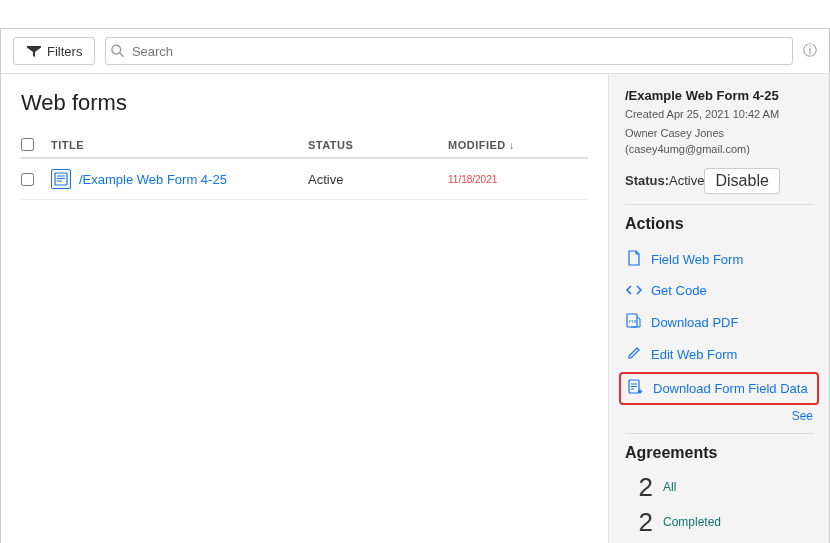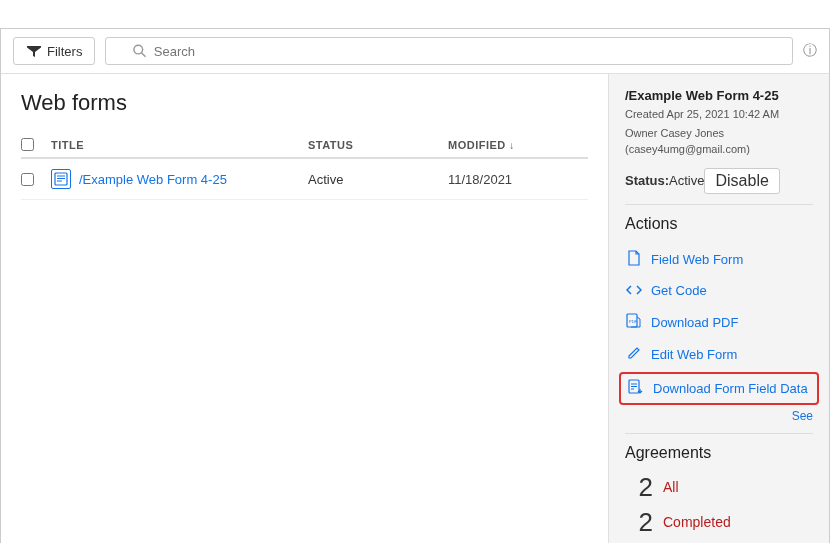--- a/index.html
+++ b/index.html
@@ -44,21 +44,21 @@
       color: #333;
       white-space: nowrap;
     }
 
     .search-container {
       display: flex;
       align-items: center;
       flex: 1;
       border: 1px solid #ccc;
       border-radius: 3px;
-      padding: 5px 26px;
+      padding: 5px 4px;
       gap: 6px;
       background: #fff;
     }
 
     .search-input {
       border: none;
       outline: none;
       width: 100%;
       font-size: 13px;
       color: #999;
@@ -127,22 +127,22 @@
       color: #1473e6;
       font-size: 13px;
     }
 
     .col-status {
       color: #333;
       font-size: 13px;
     }
 
     .col-modified {
-      color: #404040;
-      font-size: 13px;
+      color: #ef4444;
+      font-size: 10px;
     }
 
     .sort-icon {
       font-size: 10px;
       color: #555;
     }
 
     .form-icon {
       color: #1473e6;
       font-size: 16px;
@@ -209,21 +209,21 @@
     }
 
     .divider {
       border: none;
       border-top: 1px solid #ddd;
       margin: 10px 0;
     }
 
     .section-title {
       font-size: 16px;
-      font-weight: 400;
+      font-weight: 700;
       color: #222;
       margin-bottom: 10px;
     }
 
     .action-item {
       display: flex;
       align-items: center;
       gap: 8px;
       padding: 7px 0;
       cursor: pointer;
@@ -273,22 +273,22 @@
 
     .agreement-count {
       font-size: 26px;
       font-weight: 300;
       color: #333;
       min-width: 28px;
       text-align: right;
     }
 
     .agreement-label {
-      font-size: 14px;
-      color: #b91c1c;
+      font-size: 12px;
+      color: #0f766e;
     }
 
     .activity-row {
       display: flex;
       align-items: center;
       gap: 6px;
       padding: 8px 0;
       border-top: 1px solid #ddd;
       cursor: pointer;
       font-size: 13px;

